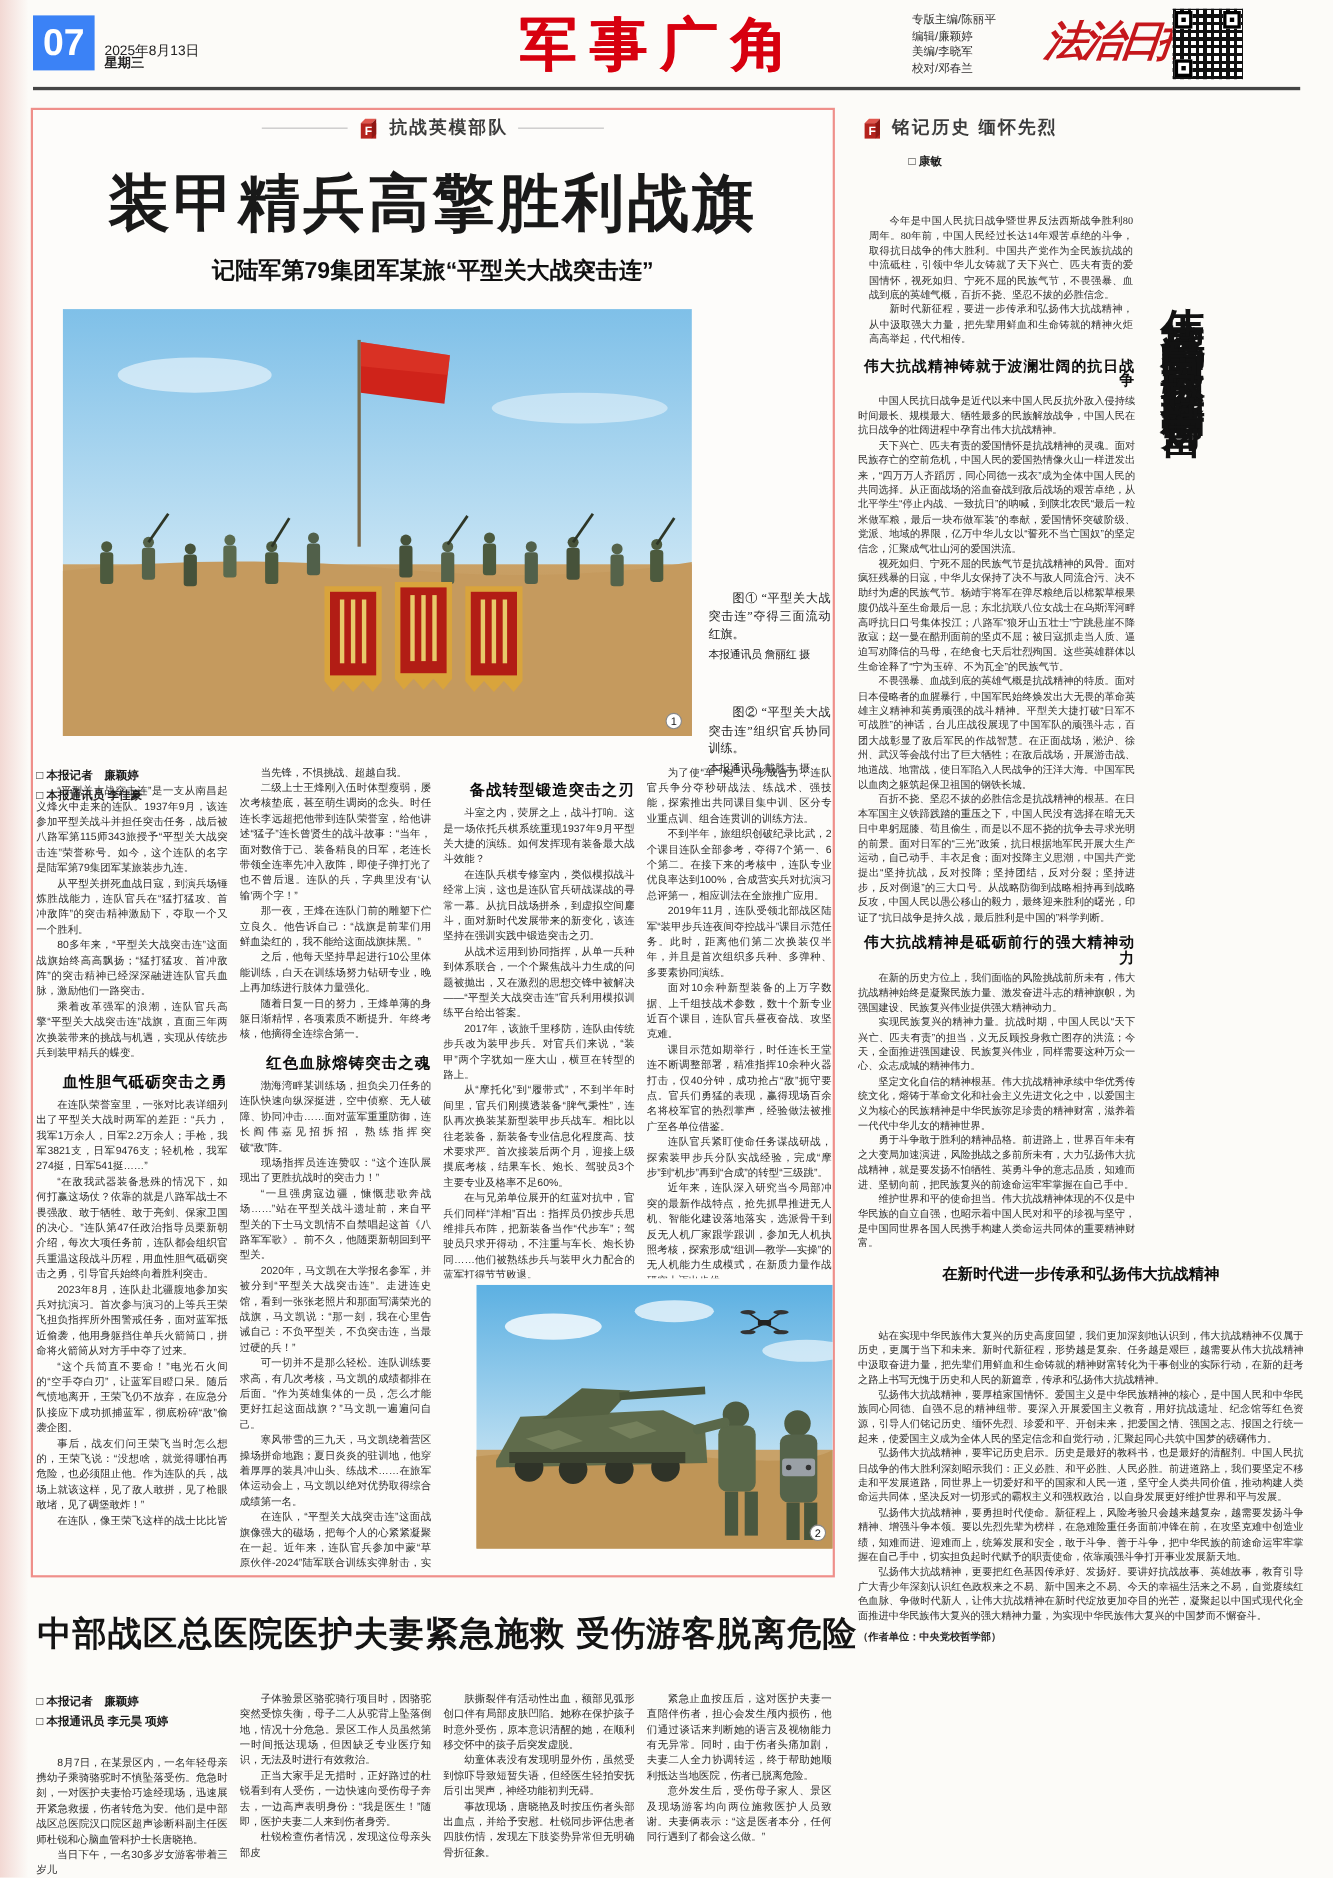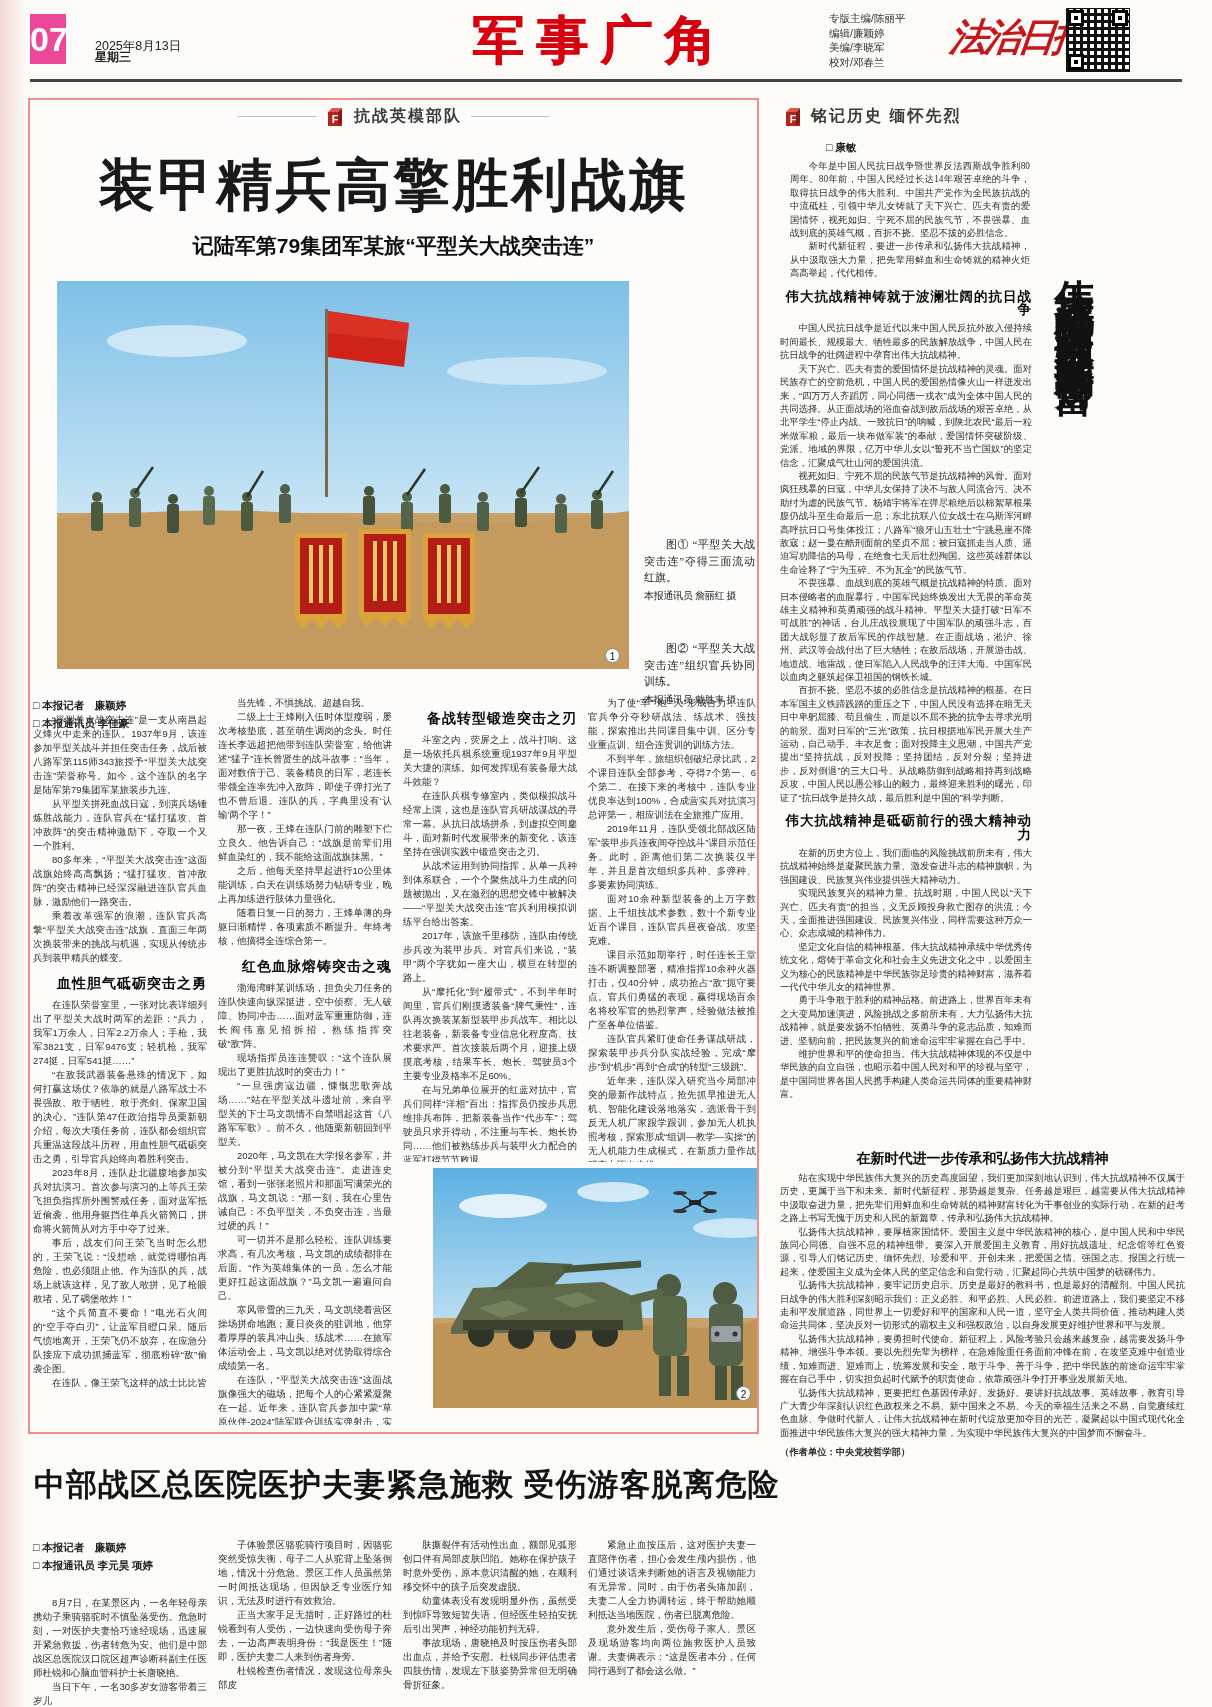--- a/index.html
+++ b/index.html
@@ -5,21 +5,21 @@
   html,body{margin:0;padding:0;}
   body{
     position:relative;width:1212px;height:1707px;overflow:hidden;
     background:#fcfbf8;color:#2a2a2a;
     font-family:"Liberation Sans","DejaVu Sans",sans-serif;
   }
   body::before{content:"";position:absolute;left:0;top:0;width:26px;height:100%;
     background:linear-gradient(90deg,#f2d8d3,#fcfbf8);pointer-events:none;}
   .abs{position:absolute;}
   
-  .pagenum{left:30px;top:14px;width:36px;height:50px;background:#ec4899;color:#fff;
+  .pagenum{left:30px;top:14px;width:56px;height:50px;background:#3b82f6;color:#fff;
     font-size:34px;font-weight:bold;text-align:center;line-height:50px;}
   .weekday{left:95px;top:21px;font-size:12px;font-weight:bold;color:#222;margin-top:28px;}
   .pubdate{left:95px;top:38px;font-size:12.5px;color:#222;}
   .section-title{left:420px;top:6px;width:360px;text-align:center;
     font-size:52px;font-weight:900;color:#d7000f;letter-spacing:12px;
     text-shadow:1px 0 #d7000f;}
   .credits{left:808px;top:11px;width:138px;font-size:10.5px;line-height:14.5px;
     text-align:right;color:#333;}
   .masthead{left:950px;top:12px;font-family:"Liberation Serif","DejaVu Serif",serif;
     font-style:italic;font-weight:bold;font-size:38px;color:#c5171c;letter-spacing:-4px;
@@ -45,21 +45,21 @@
   .col{overflow:hidden;font-size:9.5px;line-height:14px;color:#2d2d2d;}
   .para{margin:0;text-indent:2em;text-align:justify;}
   .colhead{margin:11px 0 8px;font-size:14px;text-align:right;font-weight:bold;color:#0d0d0d;letter-spacing:1px;}
   .byline{font-weight:bold;font-size:10.5px;line-height:18px;color:#1c1c1c;}
   .caption-block{font-family:"Liberation Serif","DejaVu Serif",serif;font-size:11px;
     line-height:16.5px;text-align:justify;color:#222;}
   .caption-text{text-indent:2em;margin:0;}
   .caption-credit{font-family:"Liberation Sans",sans-serif;font-weight:normal;font-size:10px;
     letter-spacing:-0.3px;white-space:nowrap;margin:2px 0 0;}
   
-  .rcol{overflow:hidden;font-size:9.3px;line-height:13.4px;color:#2d2d2d;}
+  .rcol{overflow:hidden;font-size:9.3px;line-height:13.4px;color:#2d2d2d;margin-top:36px;}
   .rcol .colhead{font-size:13.5px;margin:9px 0 6px;}
   .intro{font-family:"Liberation Serif","DejaVu Serif",serif;margin-left:10px;margin-right:2px;}
   .vert-headline{left:1040px;top:248px;width:70px;height:905px;overflow:hidden;
     writing-mode:vertical-rl;font-size:40px;line-height:70px;font-weight:900;
     color:#121212;letter-spacing:5px;}
   .r-h3{left:780px;top:1150px;width:405px;text-align:center;font-size:14px;font-weight:bold;color:#0d0d0d;}
   .attr{margin:6px 0 0;font-weight:bold;font-family:Liberation Mono, monospace;}
   
   .bottom-headline{left:34px;top:1464px;width:724px;white-space:nowrap;
     font-size:31px;font-weight:900;letter-spacing:1px;color:#141414;}
@@ -222,22 +222,22 @@
   </div>
 <div class="abs col" style="left:33px;top:713px;width:174px;height:675px;">
     <p class="para">“平型关大战突击连”是一支从南昌起义烽火中走来的连队。1937年9月，该连参加平型关战斗并担任突击任务，战后被八路军第115师343旅授予“平型关大战突击连”荣誉称号。如今，这个连队的名字是陆军第79集团军某旅装步九连。</p>
     <p class="para">从平型关拼死血战日寇，到演兵场锤炼胜战能力，连队官兵在“猛打猛攻、首冲敌阵”的突击精神激励下，夺取一个又一个胜利。</p>
     <p class="para">80多年来，“平型关大战突击连”这面战旗始终高高飘扬；“猛打猛攻、首冲敌阵”的突击精神已经深深融进连队官兵血脉，激励他们一路突击。</p>
     <p class="para">乘着改革强军的浪潮，连队官兵高擎“平型关大战突击连”战旗，直面三年两次换装带来的挑战与机遇，实现从传统步兵到装甲精兵的蝶变。</p>
     <h4 class="colhead">血性胆气砥砺突击之勇</h4>
     <p class="para">在连队荣誉室里，一张对比表详细列出了平型关大战时两军的差距：“兵力，我军1万余人，日军2.2万余人；手枪，我军3821支，日军9476支；轻机枪，我军274挺，日军541挺……”</p>
     <p class="para">“在敌我武器装备悬殊的情况下，如何打赢这场仗？依靠的就是八路军战士不畏强敌、敢于牺牲、敢于亮剑、保家卫国的决心。”连队第47任政治指导员栗新朝介绍，每次大项任务前，连队都会组织官兵重温这段战斗历程，用血性胆气砥砺突击之勇，引导官兵始终向着胜利突击。</p>
     <p class="para">2023年8月，连队赴北疆腹地参加实兵对抗演习。首次参与演习的上等兵王荣飞担负指挥所外围警戒任务，面对蓝军抵近偷袭，他用身躯挡住单兵火箭筒口，拼命将火箭筒从对方手中夺了过来。</p>
+    <p class="para">“这个兵简直不要命！”电光石火间的“空手夺白刃”，让蓝军目瞪口呆。随后气愤地离开，王荣飞仍不放弃，在应急分队接应下成功抓捕蓝军，彻底粉碎“敌”偷袭企图。</p>
     <p class="para">事后，战友们问王荣飞当时怎么想的，王荣飞说：“没想啥，就觉得哪怕再危险，也必须阻止他。作为连队的兵，战场上就该这样，见了敌人敢拼，见了枪眼敢堵，见了碉堡敢炸！”</p>
-    <p class="para">“这个兵简直不要命！”电光石火间的“空手夺白刃”，让蓝军目瞪口呆。随后气愤地离开，王荣飞仍不放弃，在应急分队接应下成功抓捕蓝军，彻底粉碎“敌”偷袭企图。</p>
     <p class="para">在连队，像王荣飞这样的战士比比皆是，每当战斗的号角吹响，他们人人站排头、</p>
   </div>
 <div class="abs col" style="left:218px;top:696px;width:174px;height:729px;">
     <p class="para">当先锋，不惧挑战、超越自我。</p>
     <p class="para">二级上士王烽刚入伍时体型瘦弱，屡次考核垫底，甚至萌生调岗的念头。时任连长李远超把他带到连队荣誉室，给他讲述“猛子”连长曾贤生的战斗故事：“当年，面对数倍于己、装备精良的日军，老连长带领全连率先冲入敌阵，即使子弹打光了也不曾后退。连队的兵，字典里没有‘认输’两个字！”</p>
     <p class="para">那一夜，王烽在连队门前的雕塑下伫立良久。他告诉自己：“战旗是前辈们用鲜血染红的，我不能给这面战旗抹黑。”</p>
     <p class="para">之后，他每天坚持早起进行10公里体能训练，白天在训练场努力钻研专业，晚上再加练进行肢体力量强化。</p>
     <p class="para">随着日复一日的努力，王烽单薄的身躯日渐精悍，各项素质不断提升。年终考核，他摘得全连综合第一。</p>
     <h4 class="colhead">红色血脉熔铸突击之魂</h4>
     <p class="para">渤海湾畔某训练场，担负尖刀任务的连队快速向纵深挺进，空中侦察、无人破障、协同冲击……面对蓝军重重防御，连长阎伟嘉见招拆招，熟练指挥突破“敌”阵。</p>

